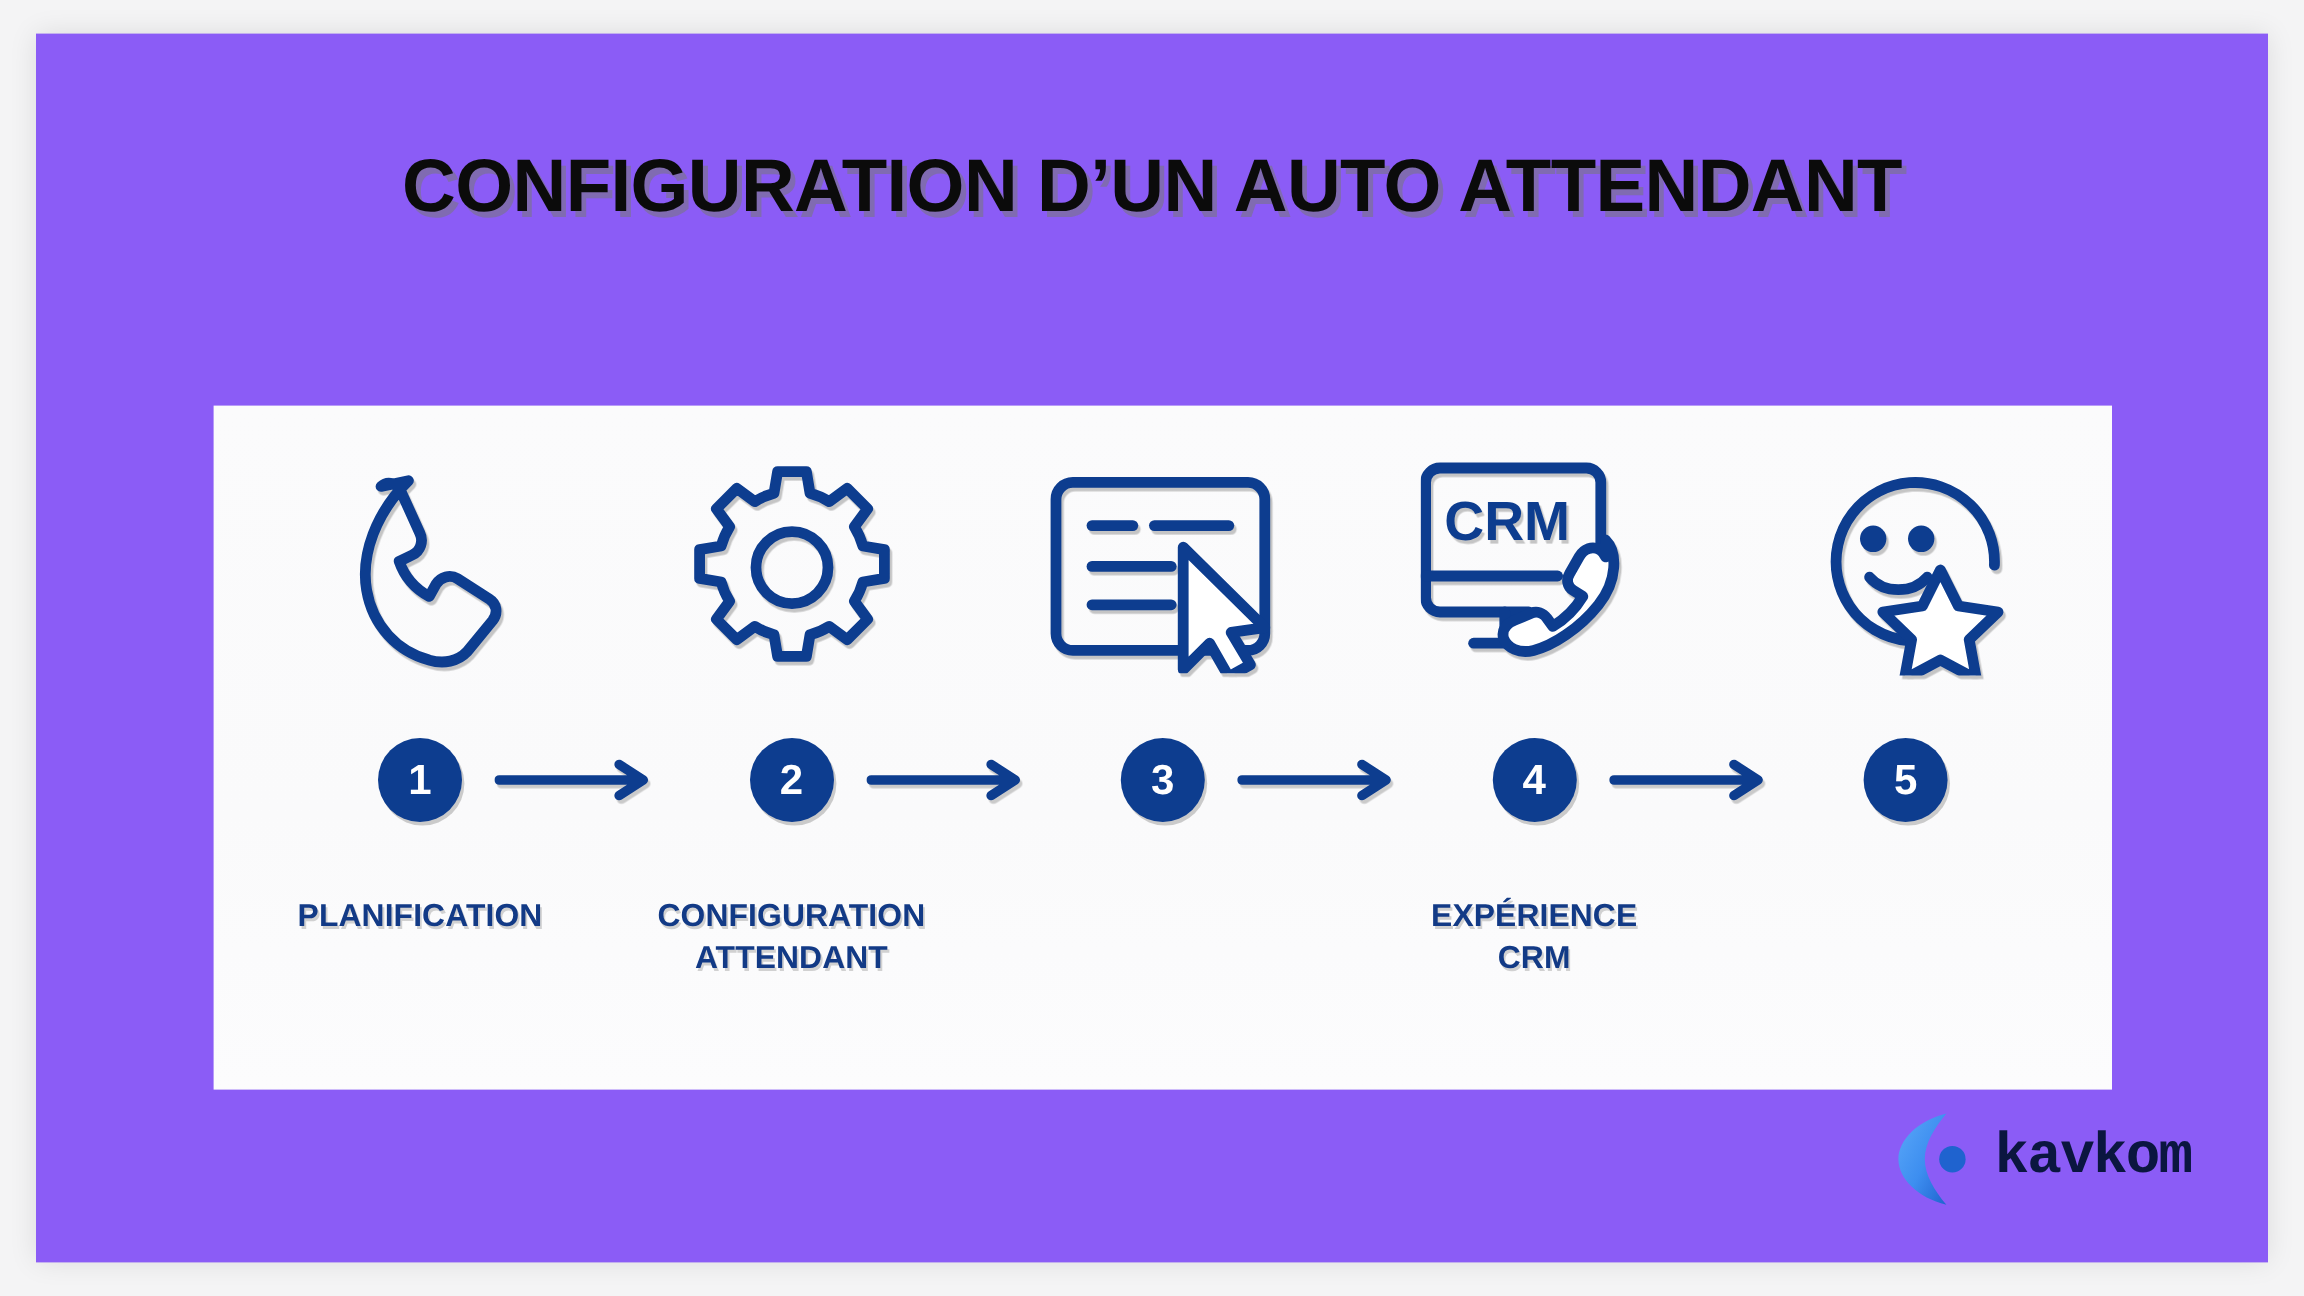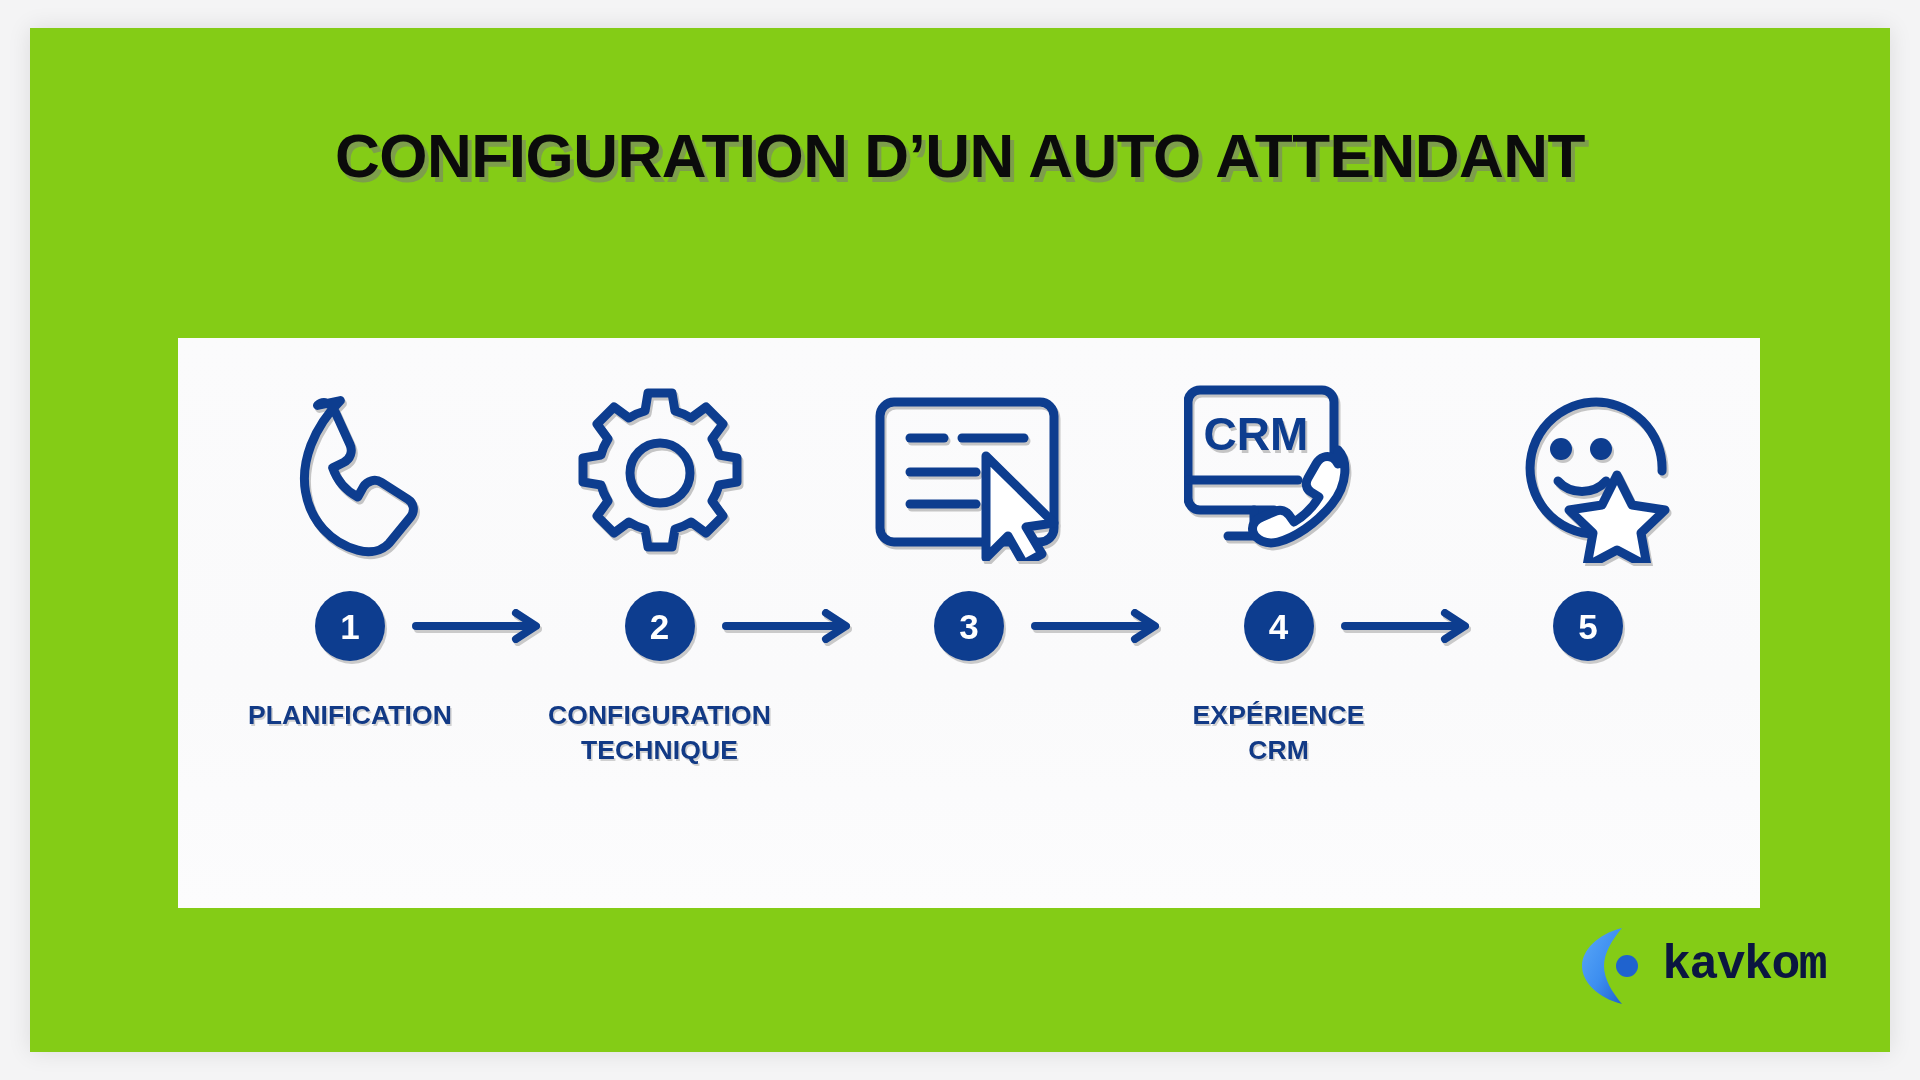--- a/index.html
+++ b/index.html
@@ -16,21 +16,21 @@
     display: flex;
     align-items: center;
     justify-content: center;
   }
 
   
   .card {
     position: relative;
     width: 1860px;
     height: 1024px;
-    background: #84cc16;
+    background: #8b5cf6;
     box-shadow: 0 0 22px rgba(0,0,0,0.10);
   }
 
   
   .title-wrap {
     position: absolute;
     top: 92px;
     left: 0;
     width: 100%;
     text-align: center;
@@ -65,20 +65,21 @@
     justify-content: space-between;
     padding: 0 22px;
   }
 
   .step {
     width: 300px;
     display: flex;
     flex-direction: column;
     align-items: center;
     position: relative;
+    gap: 24px;
   }
 
   
   .icon-box {
     height: 210px;
     margin-top: 30px;
     display: flex;
     align-items: center;
     justify-content: center;
   }
@@ -188,21 +189,21 @@
             <circle cx="90" cy="90" r="30" stroke="#0d3d8f" stroke-width="9" fill="none"></circle>
           </svg>
         </div>
         <div class="numrow">
           <div class="circle">2</div>
           <svg class="arrow" viewBox="0 0 140 34" fill="none">
             <path d="M4 17 H122 M104 4 L124 17 L104 30" stroke="#0d3d8f" stroke-width="8" stroke-linecap="round" stroke-linejoin="round"></path>
           </svg>
         </div>
         <div class="label">CONFIGURATION
-TECHNIQUE</div>
+ATTENDANT</div>
       </div>
 
       <div class="step">
         <div class="icon-box">
           <svg width="190" height="175" viewBox="0 0 190 175" fill="none">
             <path d="M20 16 h146 a14 14 0 0 1 14 14 v100 M180 130 v12 a14 14 0 0 1 -14 14 h-146 a14 14 0 0 1 -14 -14 v-112 a14 14 0 0 1 14 -14" stroke="#0d3d8f" stroke-width="9" stroke-linecap="round" stroke-linejoin="round" fill="none"></path>
             <path d="M36 52 h34" stroke="#0d3d8f" stroke-width="9" stroke-linecap="round"></path>
             <path d="M88 52 h62" stroke="#0d3d8f" stroke-width="9" stroke-linecap="round"></path>
             <path d="M36 86 h66" stroke="#0d3d8f" stroke-width="9" stroke-linecap="round"></path>
             <path d="M36 118 h66" stroke="#0d3d8f" stroke-width="9" stroke-linecap="round"></path>

